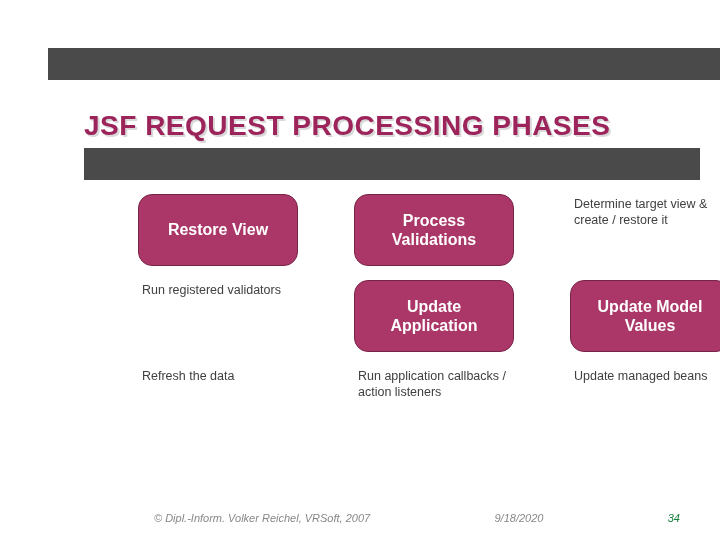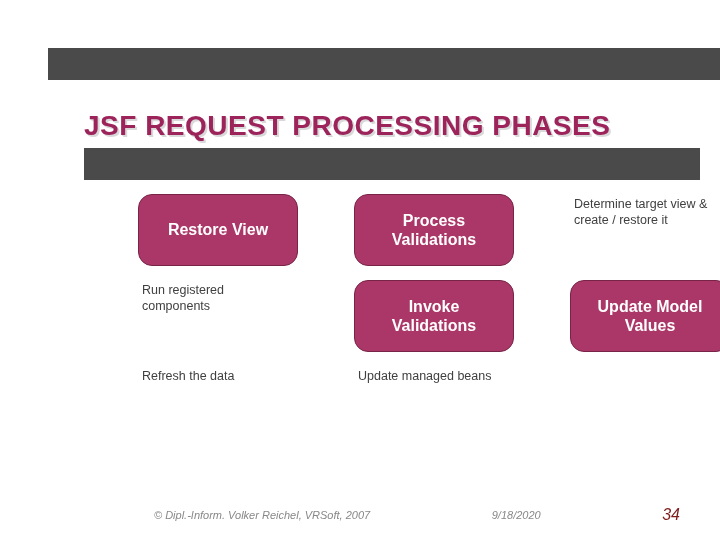--- a/index.html
+++ b/index.html
@@ -35,41 +35,42 @@
   }
   .desc {
     font-size: 12.5px; color: #404040; padding: 2px 4px 18px 4px;
     line-height: 1.3;
   }
   .footer {
     position: absolute; bottom: 16px; left: 90px; right: 40px;
     display: flex; justify-content: space-between; align-items: center;
     font-size: 11px; color: #888; font-style: italic;
   }
-  .footer .num { color: #7f1d1d; font-size: 16px; }
+  .footer .num { color: #15803d; font-size: 11px; }
 </style>
 </head>
 <body>
 
 <div class="slide">
   <div class="topbar"></div>
   <div class="title">JSF REQUEST PROCESSING PHASES</div>
   <div class="underline"></div>
 
   <div class="grid">
     <div class="phase">Restore View</div>
     <div class="phase">Process Validations</div>
 
     <div class="desc">Determine target view &amp; create / restore it</div>
-    <div class="desc">Run registered components</div>
+    <div class="desc">Run registered validators</div>
 
-    <div class="phase">Invoke Validations</div>
+    <div class="phase">Update Application</div>
     <div class="phase">Update Model Values</div>
 
     <div class="desc">Refresh the data</div>
+    <div class="desc">Run application callbacks / action listeners</div>
     <div class="desc">Update managed beans</div>
   </div>
 
   <div class="footer">
     <span>© Dipl.-Inform. Volker Reichel, VRSoft, 2007</span>
     <span>9/18/2020</span>
     <span class="num">34</span>
   </div>
 </div>
 

